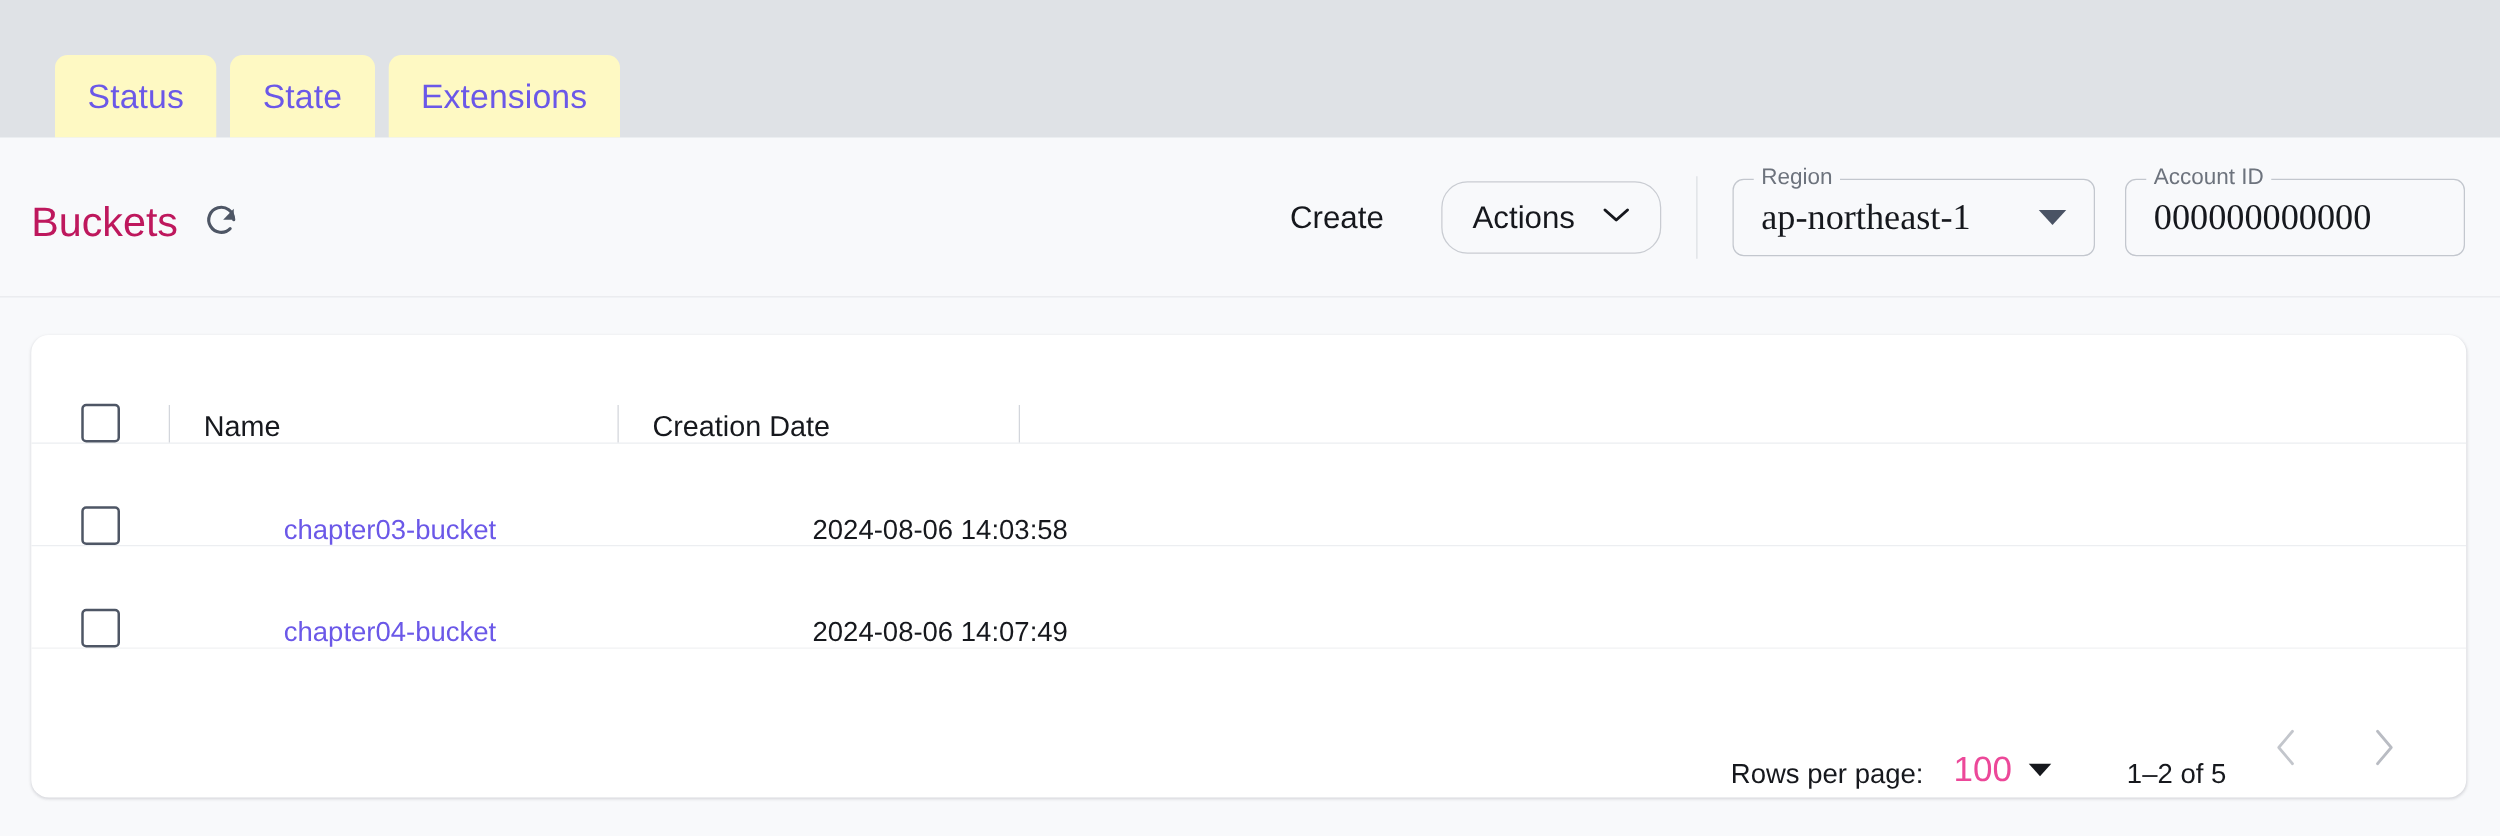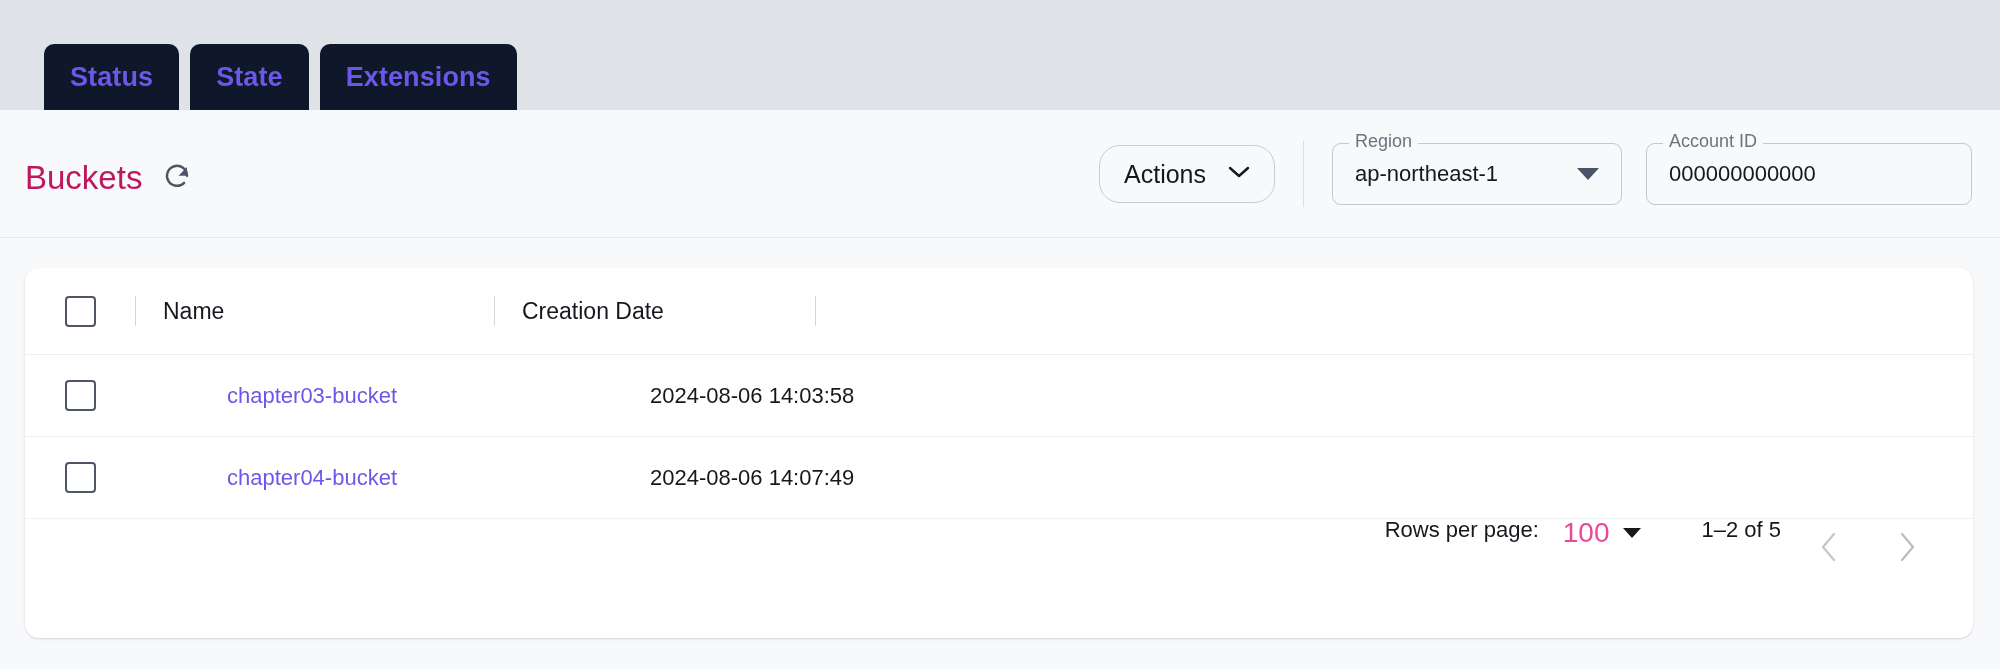--- a/index.html
+++ b/index.html
@@ -28,30 +28,29 @@
     width: 2000px;
     height: 110px;
     background: #dfe2e6;
     display: flex;
     align-items: flex-end;
     padding-left: 44px;
     box-sizing: border-box;
   }
   .tab {
     height: 66px;
-    background: #0f172a;
+    background: #fef9c3;
     border-radius: 10px 10px 0 0;
     display: flex;
     align-items: center;
     justify-content: center;
     padding: 16px 26px;
     margin-right: 11px;
     box-sizing: border-box;
     cursor: pointer;
-    font-weight: bold;
   }
   .tab-label {
     font-size: 27px;
     color: #6b58e8;
     letter-spacing: 0.1px;
     white-space: nowrap;
     line-height: 1;
   }
   .tab.active .tab-label {
     text-decoration: underline;
@@ -131,37 +130,38 @@
     position: relative;
     height: 62px;
     border: 1px solid #c3c7ce;
     border-radius: 9px;
     box-sizing: border-box;
     display: flex;
     align-items: center;
     background: #f8f9fb;
   }
   .field.region { width: 290px; cursor: pointer; }
-  .field.account { width: 326px; margin-left: 24px; }
+  .field.account { width: 272px; margin-left: 24px; }
   .field-legend {
     position: absolute;
     top: -12px;
     left: 16px;
     background: #f8f9fb;
     padding: 0 6px;
     font-size: 18px;
     color: #6d737d;
     line-height: 1;
   }
   .field-value {
-    font-size: 22px;
+    font-size: 29px;
     color: #16181d;
     padding-left: 22px;
     line-height: 1;
     white-space: nowrap;
+    font-family: Liberation Serif, serif;
   }
   .select-caret {
     position: absolute;
     right: 22px;
     top: 50%;
     transform: translateY(-50%);
     width: 0; height: 0;
     border-left: 11px solid transparent;
     border-right: 11px solid transparent;
     border-top: 12px solid #4a5364;
@@ -193,21 +193,21 @@
     height: 370px;
     background: #ffffff;
     border-radius: 14px;
     box-shadow: 0 1px 3px rgba(16,24,40,0.10), 0 1px 2px rgba(16,24,40,0.06);
     box-sizing: border-box;
     overflow: hidden;
   }
 
   .thead, .trow {
     display: flex;
-    align-items: center;
+    align-items: flex-end;
     height: 82px;
     box-sizing: border-box;
   }
   .thead { height: 86px; }
   .trow { border-top: 1px solid #eceef1; gap: 32px; }
 
   .cell-check {
     width: 110px;
     display: flex;
     align-items: center;
@@ -252,21 +252,21 @@
   }
   .cell-text {
     font-size: 22px;
     color: #16181d;
     line-height: 1;
     white-space: nowrap;
   }
 
   .pagination {
     display: flex;
-    align-items: flex-start;
+    align-items: flex-end;
     justify-content: flex-end;
     height: 112px;
     padding-right: 36px;
     border-top: 1px solid #f1f2f4;
     box-sizing: border-box;
   }
   .rpp-label {
     font-size: 22px;
     color: #16181d;
     line-height: 1;
@@ -325,20 +325,23 @@
       <span class="page-title">Buckets</span>
       <span class="refresh-btn">
         <svg width="30" height="30" viewBox="0 0 24 24" fill="none" stroke="#4e5665" stroke-width="2" stroke-linecap="round" stroke-linejoin="round">
           <path d="M20 11a8 8 0 1 0-2.3 5.7"></path>
           <polyline points="20 4 20 11 13.2 11" fill="#4e5665" stroke="none"></polyline>
         </svg>
       </span>
     </div>
 
     <div class="toolbar-right">
+      <div class="create-btn">
+        <span>Create</span>
+      </div>
 
       <div class="actions-btn">
         <span class="actions-label">Actions</span>
         <span>
           <svg width="22" height="14" viewBox="0 0 22 14" fill="none" stroke="#16181d" stroke-width="2.4" stroke-linecap="round" stroke-linejoin="round">
             <polyline points="2,3 11,11 20,3"></polyline>
           </svg>
         </span>
       </div>
 

